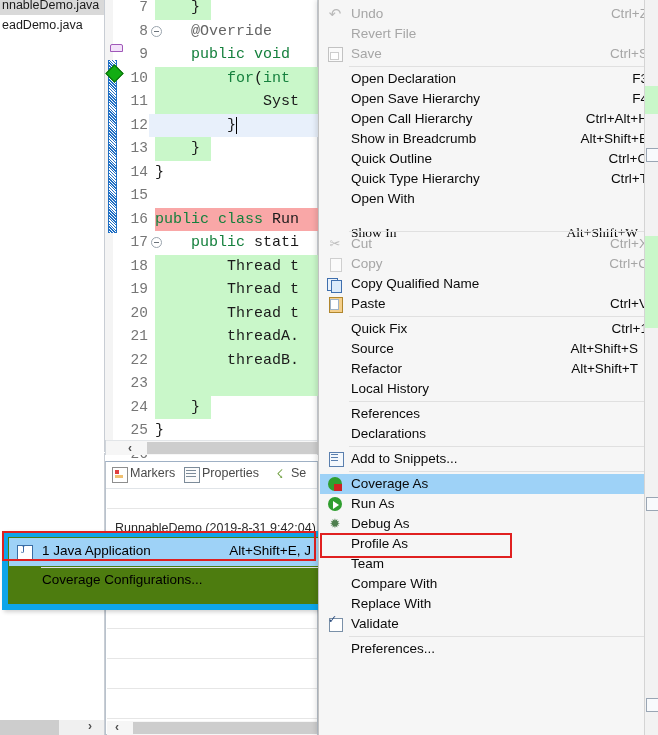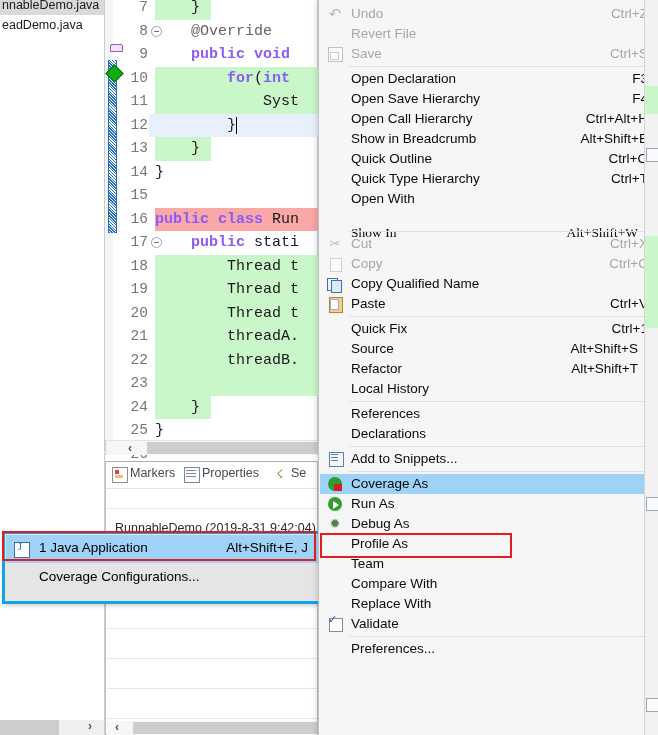--- a/index.html
+++ b/index.html
@@ -31,21 +31,21 @@
   .coderow{position:absolute;left:116px;width:202px;height:23.5px;}
   .lnum{position:absolute;left:0;width:32px;text-align:right;
         font-family:"Liberation Mono", monospace;font-size:14.5px;color:#767676;line-height:23.5px;}
   .fold{position:absolute;left:35px;top:6px;width:11px;height:11px;border:1px solid #9aa4ad;border-radius:50%;background:#fff;box-sizing:border-box;}
   .fold:after{content:"";position:absolute;left:2px;top:4px;width:5px;height:1px;background:#6b737a;}
   .ctext{position:absolute;left:39px;white-space:pre;
          font-family:"Liberation Mono", monospace;font-size:15px;line-height:23.5px;color:#1a1a1a;}
   .hl-green{position:absolute;left:39px;top:0;height:23.5px;background:#c9f7c9;}
   .hl-red{position:absolute;left:39px;top:0;height:23.5px;background:#f9a7a7;}
   .hl-cur{position:absolute;left:33px;top:0;height:23.5px;background:#e8f0fb;width:285px;}
-  .kw{color:#8b5cf6;font-weight:bold;}
+  .kw{color:#15803d;font-weight:normal;}
   .anno{color:#646464;}
   .caret{position:absolute;width:1px;height:17px;background:#000;top:3px;}
 
   #edhscroll{position:absolute;left:106px;top:440px;width:211px;height:14px;background:#f6f6f6;border-top:1px solid #e2e5e8;}
   #edhscroll .thumb{position:absolute;left:41px;top:1px;width:180px;height:12px;background:#cdcdcd;}
   #edhscroll .arrow{position:absolute;left:22px;top:0px;font-size:12px;color:#505050;font-weight:bold;}
 
   
   #bottomview{left:105px;top:461px;width:213px;height:274px;background:#ffffff;border:1px solid #b9c2cc;border-top:1px solid #9fb0c4;box-sizing:border-box;}
   #tabstrip{position:absolute;left:0;top:0;width:211px;height:26px;background:#ffffff;border-bottom:1px solid #e0e4e8;}
@@ -66,21 +66,21 @@
   #bvhscroll .thumb{position:absolute;left:26px;top:1px;width:184px;height:12px;background:#cdcdcd;}
   #bvhscroll .arrow{position:absolute;left:8px;top:-1px;font-size:12px;color:#505050;font-weight:bold;}
 
   
   #leftbottom{left:0;top:453px;width:104px;height:282px;background:#ffffff;border-right:1px solid #c8cdd4;}
   #lbscroll{position:absolute;left:0;top:267px;width:104px;height:15px;background:#f0f0f0;}
   #lbscroll .thumb{position:absolute;left:0;top:0;width:59px;height:15px;background:#cdcdcd;}
   #lbscroll .arrow{position:absolute;left:88px;top:-1px;font-size:12px;color:#505050;font-weight:bold;}
 
   
-  #submenu{left:2px;top:531px;width:314px;height:67px;background:#e5e5e5;border:3px solid #0ea5e9;box-shadow:2px 2px 4px rgba(0,0,0,.18);}
+  #submenu{left:2px;top:531px;width:314px;height:67px;background:#4d7c0f;border:6px solid #0ea5e9;box-shadow:2px 2px 4px rgba(0,0,0,.18);}
   #submenu .mi{position:absolute;left:1px;width:312px;height:28px;}
   #submenu .mi.selected{background:#9ed2f7;}
   #submenu .mlabel{position:absolute;left:33px;top:5px;font-size:13.5px;color:#000;white-space:nowrap;}
   #submenu .mkey{position:absolute;right:10px;top:5px;font-size:13.5px;color:#000;white-space:nowrap;}
   #submenu .sep{position:absolute;left:33px;top:29px;width:279px;height:1px;background:#e2e2e2;}
   .ic-javaapp{position:absolute;left:8px;top:7px;width:14px;height:14px;background:#ffffff;border:1px solid #3a6ea5;}
   .ic-javaapp:after{content:"J";position:absolute;left:3px;top:-2px;font-size:10px;color:#2d5f9e;font-family:"Liberation Serif",serif;}
   #subhighlight{left:2px;top:531px;width:314px;height:30px;border:2px solid #e02020;box-sizing:border-box;pointer-events:none;}
 
   

